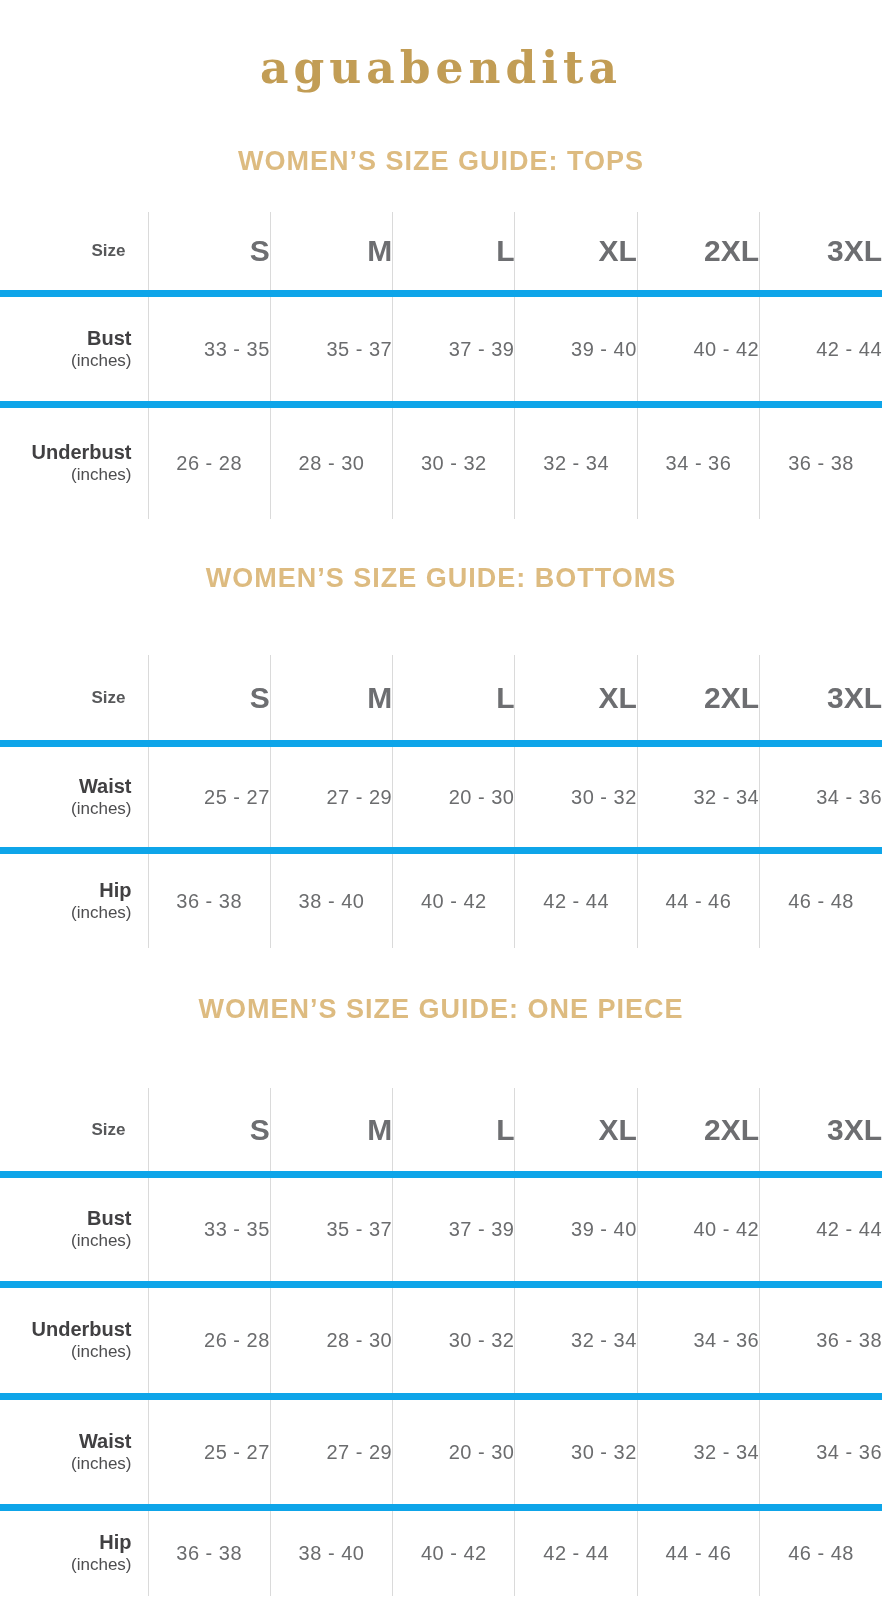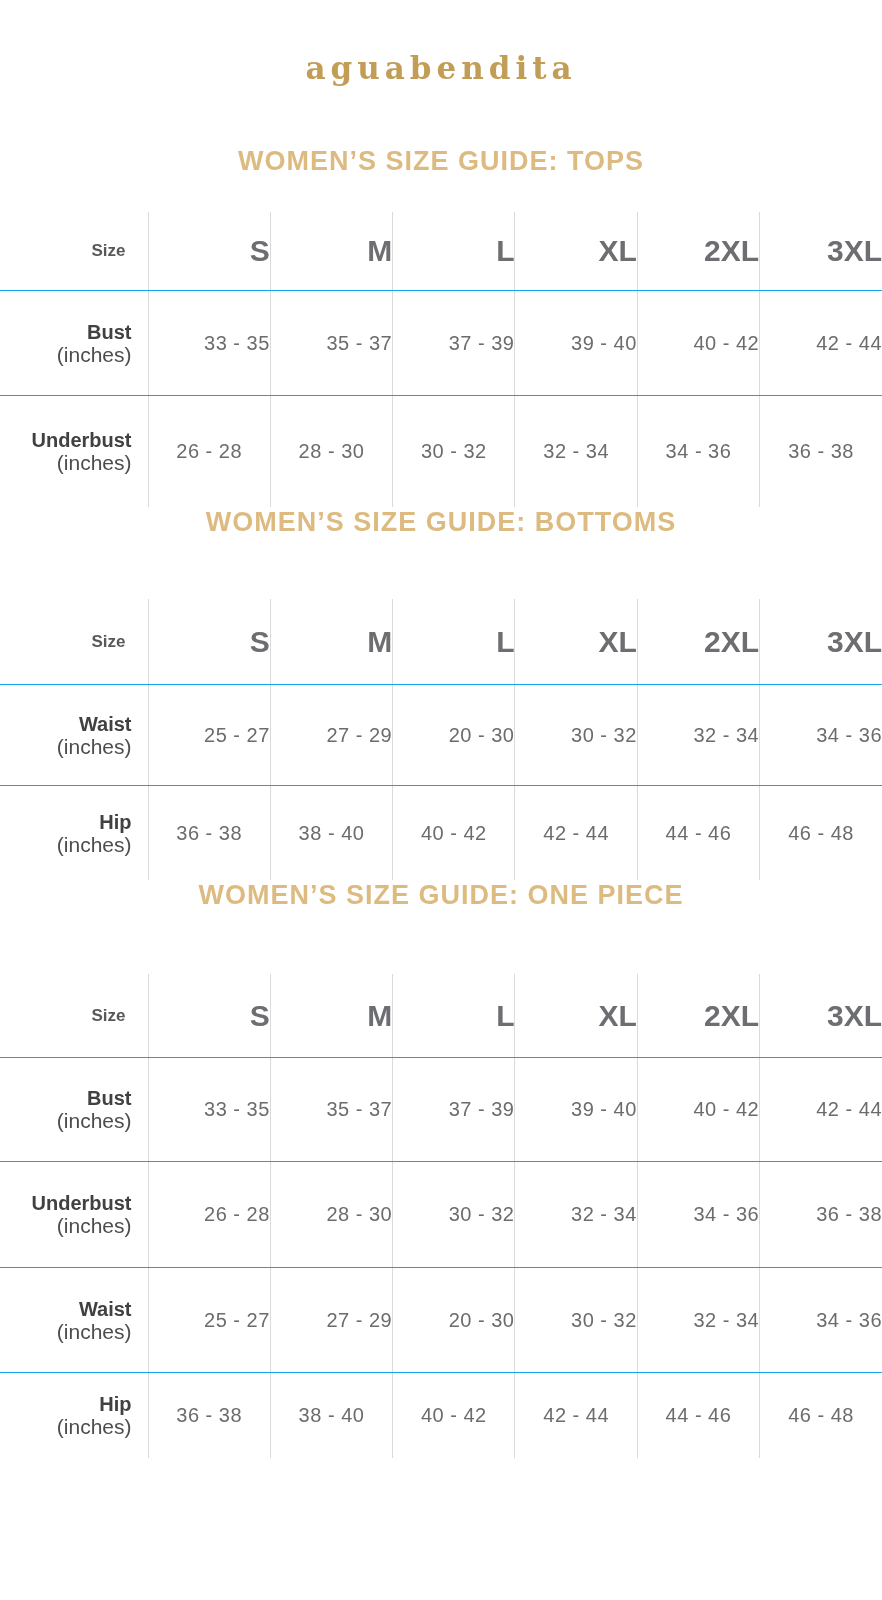--- a/index.html
+++ b/index.html
@@ -8,51 +8,51 @@
     background: #ffffff;
     font-family: "Liberation Sans", sans-serif;
     padding-bottom: 50px;
   }
 
   .logo {
     margin: 42px 4px 0;
     text-align: center;
     font-family: "DejaVu Serif", serif;
     font-weight: 700;
-    font-size: 31px;
+    font-size: 44px;
     line-height: 52px;
     color: #c29d55;
     letter-spacing: 5px;
   }
 
   .section-title {
     margin: 0;
     text-align: center;
     font-weight: 700;
     font-size: 27px;
     line-height: 30px;
     color: #ddbb80;
     letter-spacing: 1px;
   }
   #title-tops     { margin-top: 52px; }
-  #title-bottoms  { }
-  #title-onepiece { }
+  #title-bottoms  { margin-top: 44px; }
+  #title-onepiece { margin-top: 46px; }
 
   table.size-table {
     width: 882px;
     border-collapse: collapse;
     table-layout: fixed;
   }
   .size-table td {
     padding: 0;
     vertical-align: middle;
   }
   .size-table col.c-label { width: 148px; }
   .size-table td + td { border-left: 1px solid #dadada; }
-  .size-table tr:not(:last-child) td { border-bottom: 1px solid #0ea5e9; text-align: right; }
+  .size-table tr:not(:last-child) td { border-bottom: 7px solid #0ea5e9; text-align: right; }
 
   .t1 { margin-top: 36px; }
   .t2 { margin-top: 62px; }
   .t3 { margin-top: 64px; }
 
   .t1 tr.head td { height: 78px; }
   .t1 tr.r1 td   { height: 104px; }
   .t1 tr.r2 td   { height: 111px; }
 
   .t2 tr.head td { height: 85px; }
@@ -82,21 +82,21 @@
     text-align: right;
     padding-right: 16px;
   }
   .row-label .main {
     font-weight: 700;
     font-size: 20px;
     line-height: 23px;
     color: #414042;
   }
   .row-label .sub {
-    font-size: 21px;
+    font-size: 17px;
     line-height: 22px;
     color: #4d4d4f;
   }
   .size-table td.val {
     text-align: center;
     font-size: 20px;
     color: #6b6c6e;
     letter-spacing: 0.5px;
   }
 </style>

